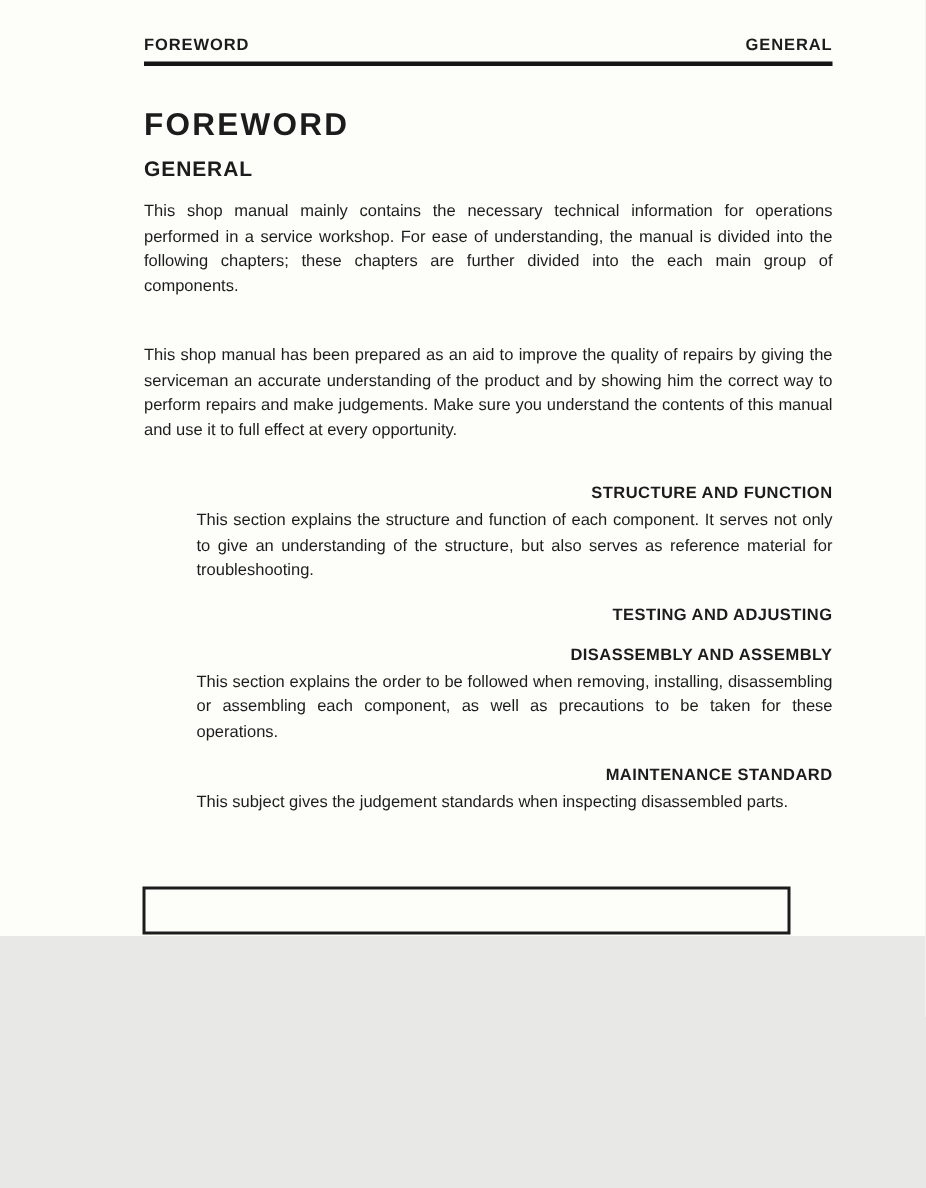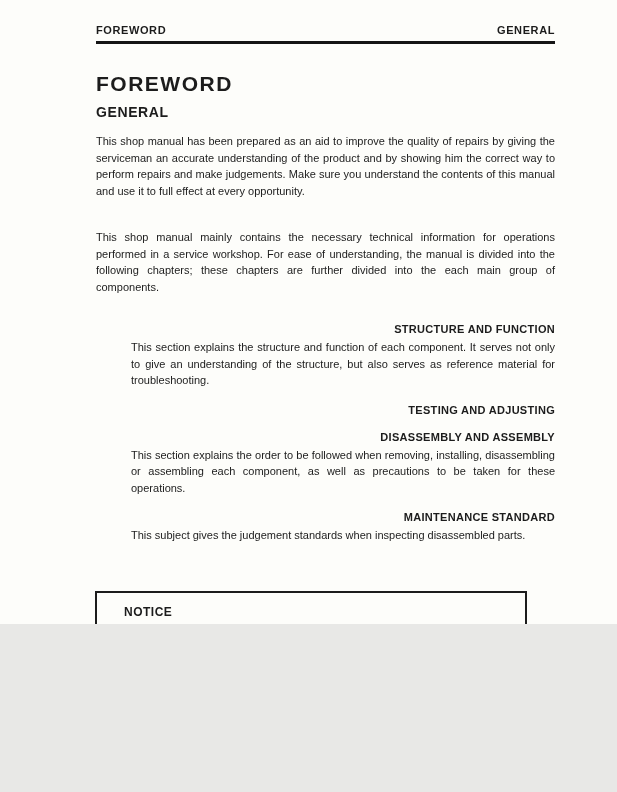--- a/index.html
+++ b/index.html
@@ -123,22 +123,22 @@
 
   <div class="running-header">
     <span>FOREWORD</span>
     <span>GENERAL</span>
   </div>
   <hr class="header-rule">
 
   <h1 class="doc-title">FOREWORD</h1>
   <h2 class="doc-subtitle">GENERAL</h2>
 
+  <p class="para">This shop manual mainly contains the necessary technical information for operations performed in a service workshop. For ease of understanding, the manual is divided into the following chapters; these chapters are further divided into the each main group of components.</p>
   <p class="para">This shop manual has been prepared as an aid to improve the quality of repairs by giving the serviceman an accurate understanding of the product and by showing him the correct way to perform repairs and make judgements. Make sure you understand the contents of this manual and use it to full effect at every opportunity.</p>
-  <p class="para">This shop manual mainly contains the necessary technical information for operations performed in a service workshop. For ease of understanding, the manual is divided into the following chapters; these chapters are further divided into the each main group of components.</p>
 
   <div class="sections">
 
     <div class="section">
       <p class="section-heading">STRUCTURE AND FUNCTION</p>
       <p class="section-body">This section explains the structure and function of each component. It serves not only to give an understanding of the structure, but also serves as reference material for troubleshooting.</p>
     </div>
 
     <div class="section">
       <p class="section-heading">TESTING AND ADJUSTING</p>
@@ -150,18 +150,17 @@
     </div>
 
     <div class="section">
       <p class="section-heading">MAINTENANCE STANDARD</p>
       <p class="section-body">This subject gives the judgement standards when inspecting disassembled parts.</p>
     </div>
 
   </div>
 
   <div class="notice-box">
-    <p class="notice-title">NOTICE</p>
   </div>
 
   <div class="page-number">00-5</div>
 
 </div>
 
 </body></html>

